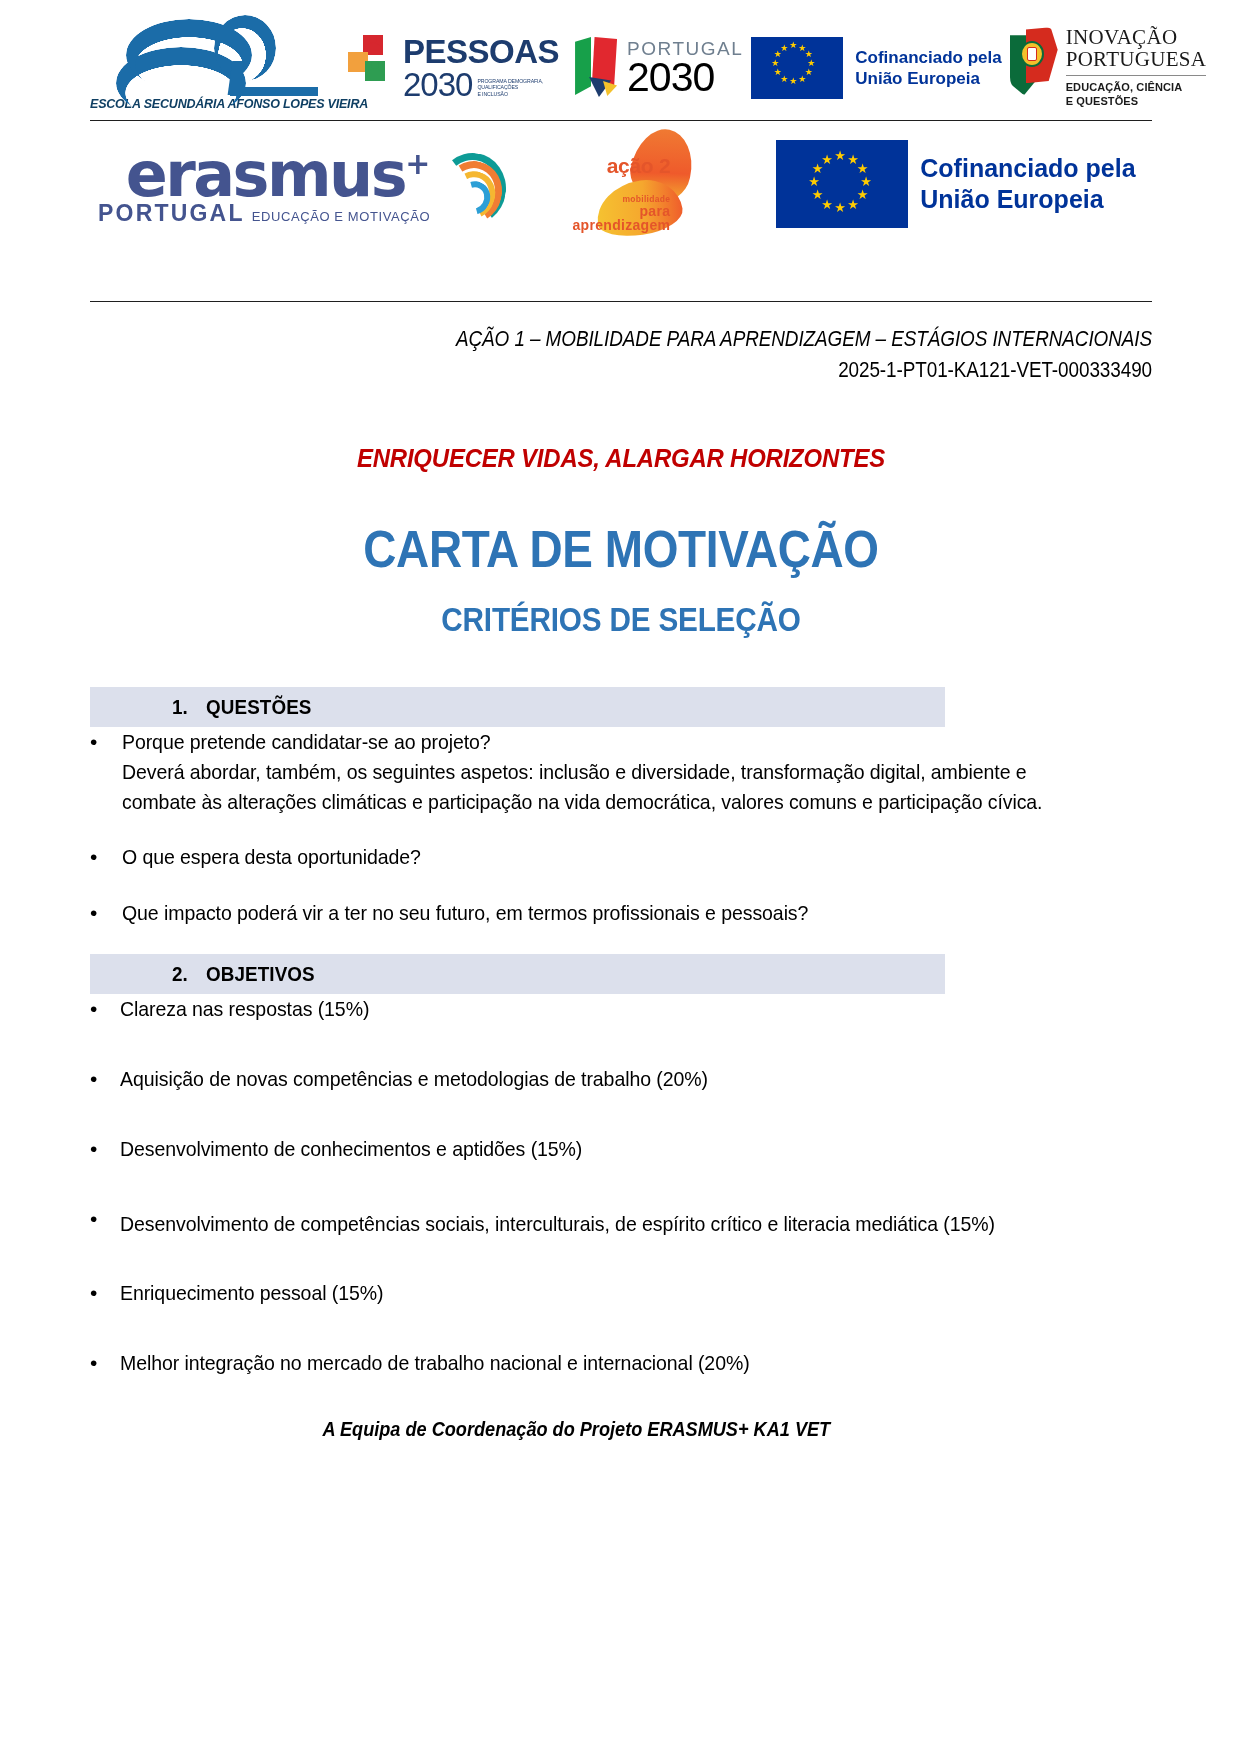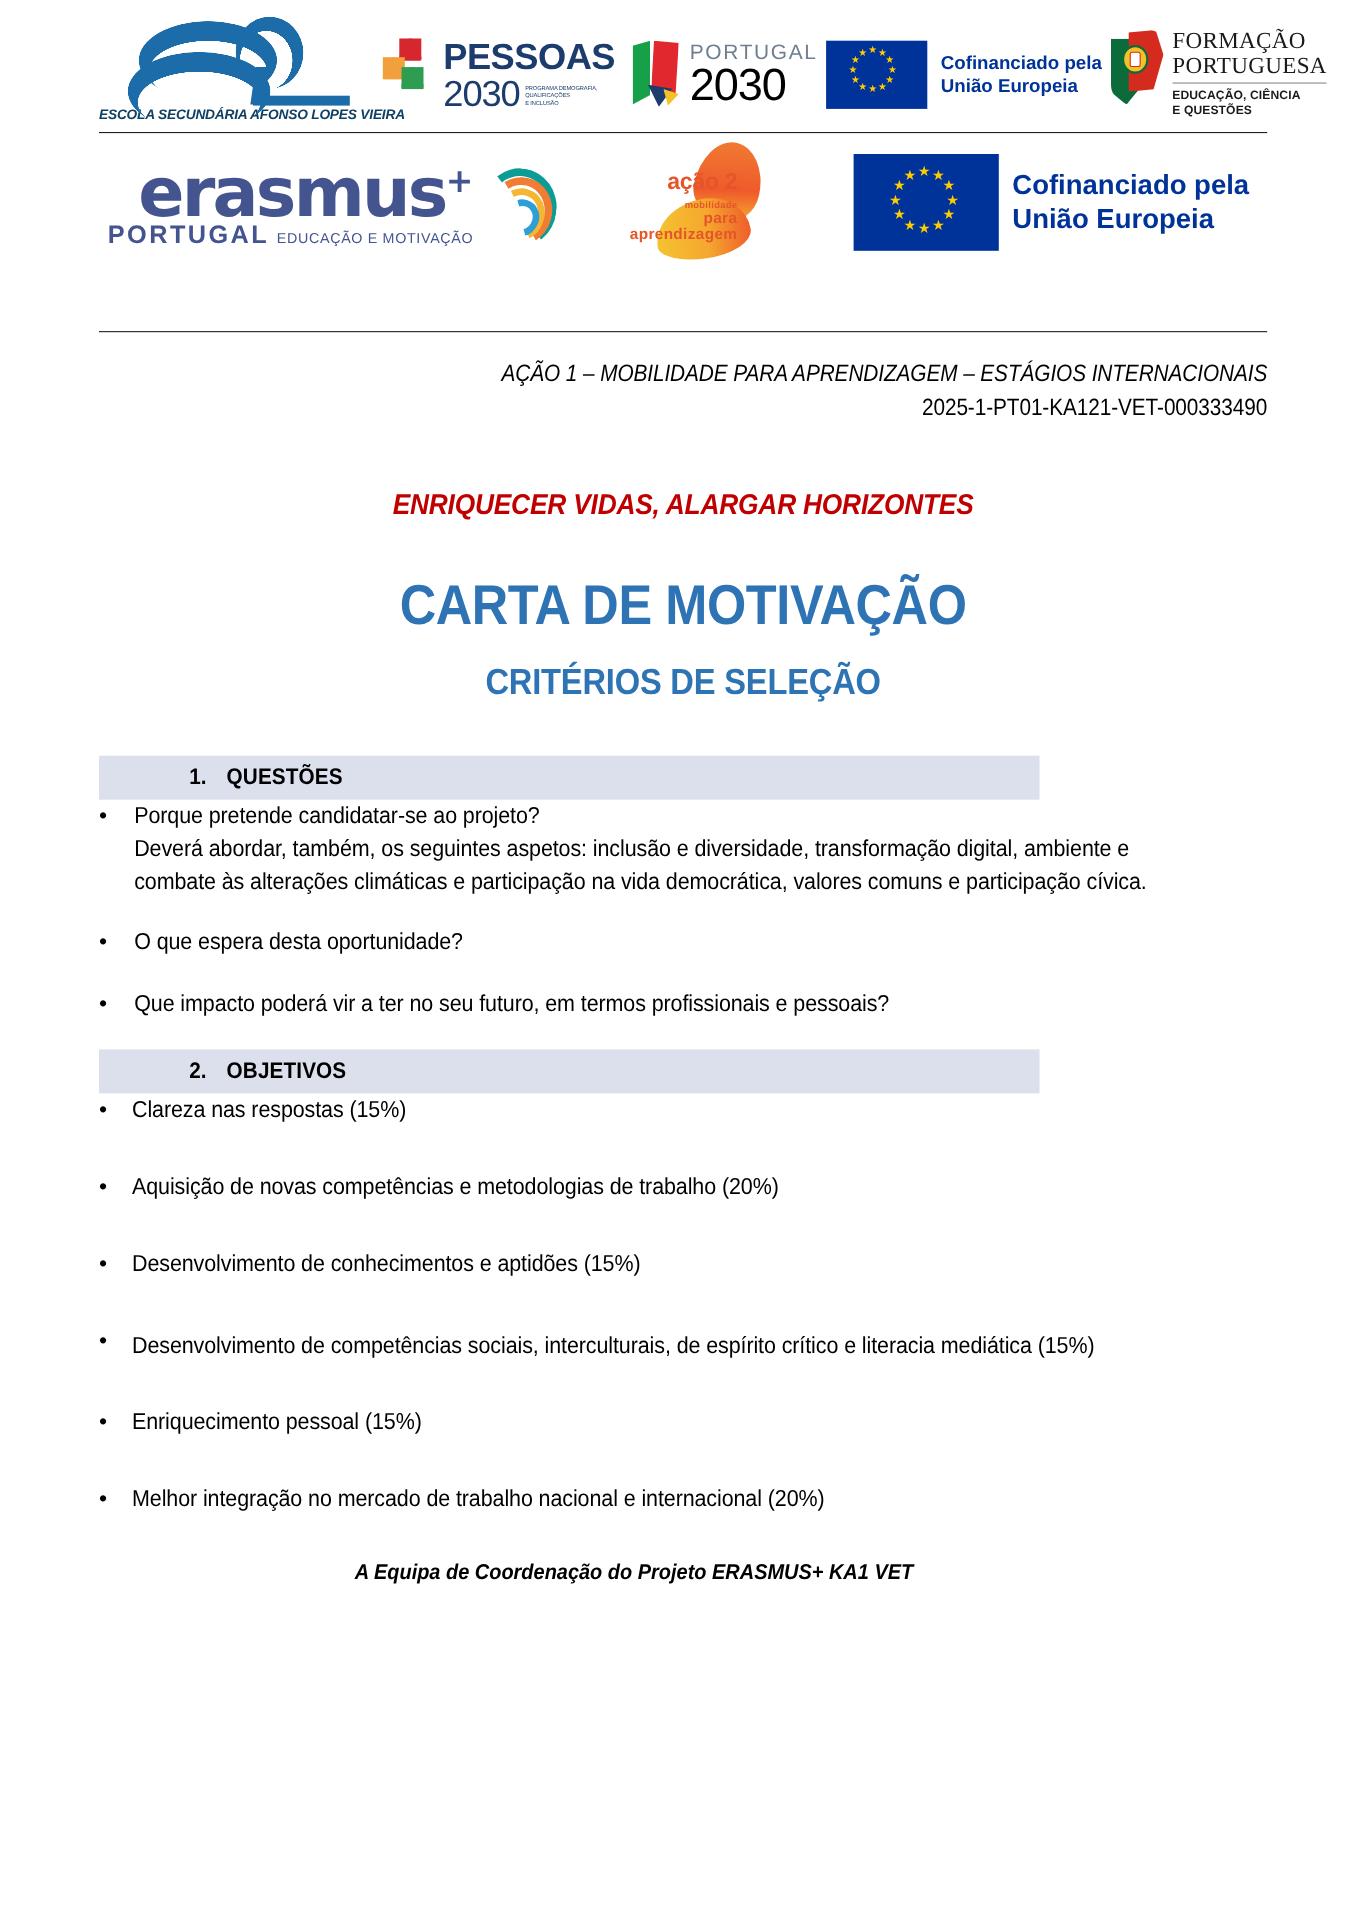--- a/index.html
+++ b/index.html
@@ -284,21 +284,21 @@
     width: 86px; height: 54px;
     background: linear-gradient(95deg, #f5c431 0%, #f5a72e 55%, #ef5a2b 100%);
     border-radius: 56% 44% 50% 50% / 70% 62% 38% 30%;
     transform: rotate(-8deg);
   }
   .acao-txt {
     position: absolute; left: 0; top: 26px; text-align: right; width: 118px;
     color: #e4552a; line-height: 1;
   }
   .acao-line1 { font-size: 21px; font-weight: bold; letter-spacing: -0.3px; }
-  .acao-line2 { font-size: 8.5px; font-weight: bold; letter-spacing: 0.3px; margin-top: 6px; }
+  .acao-line2 { font-size: 8.5px; font-weight: bold; letter-spacing: 0.3px; margin-top: 19px; }
   .acao-line3 { font-size: 14px; font-weight: bold; letter-spacing: 0.3px; }
 
   
   .hr-mid {
     border-top: 1px solid #1f1f1f;
     margin: 60px 0 0 0;
   }
 
   
   .cond {
@@ -484,21 +484,21 @@
       </div>
     </div>
 
     <div class="rep">
       <div class="rep-shield">
         <div class="sg"></div>
         <div class="sr"></div>
         <div class="emb"></div>
       </div>
       <div class="rep-txt">
-        <div class="rep-line">FORMAÇÃO</div>
+        <div class="rep-line">INOVAÇÃO</div>
         <div class="rep-line">PORTUGUESA</div>
         <div class="rep-rule"></div>
         <div class="rep-sub">EDUCAÇÃO, CIÊNCIA</div>
         <div class="rep-sub">E QUESTÕES</div>
       </div>
     </div>
 
   </div>
 
   <div class="hr-top"></div>

